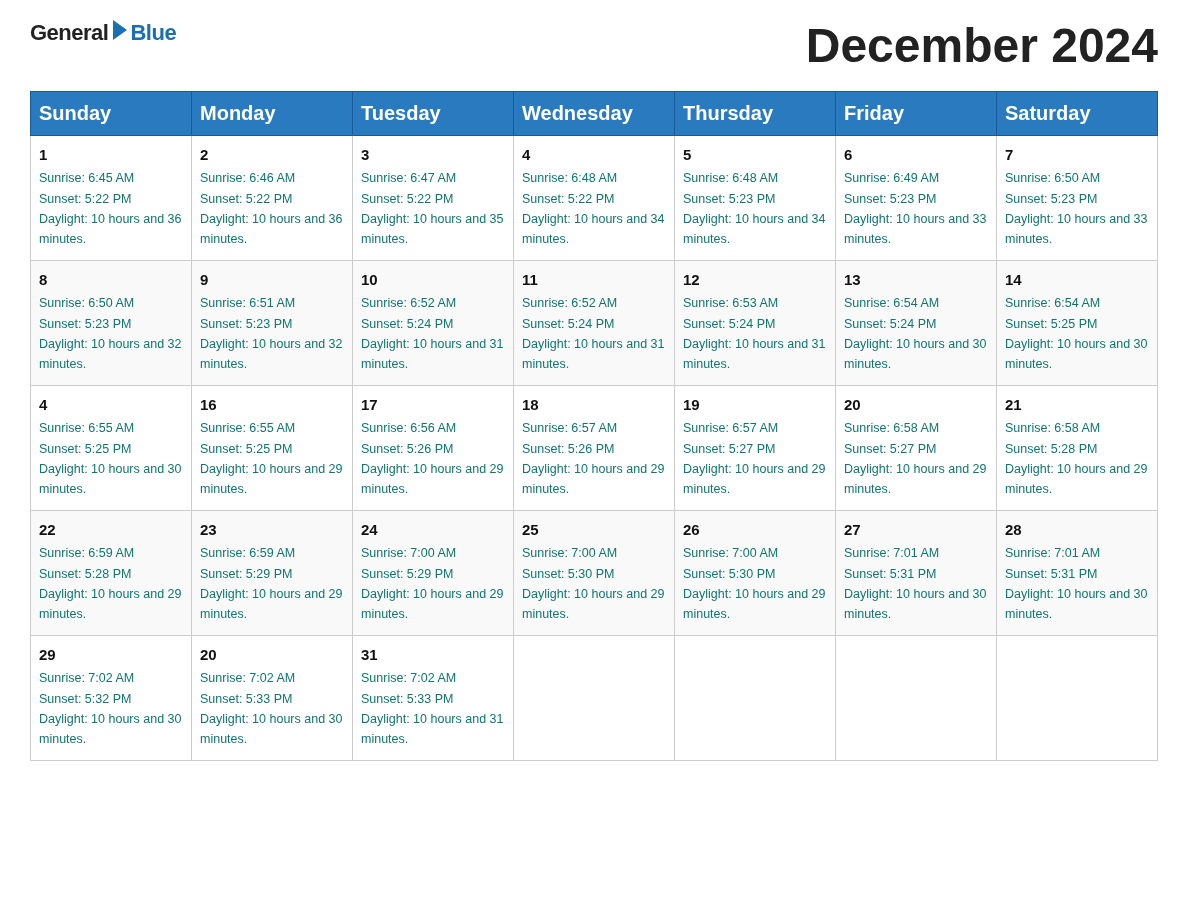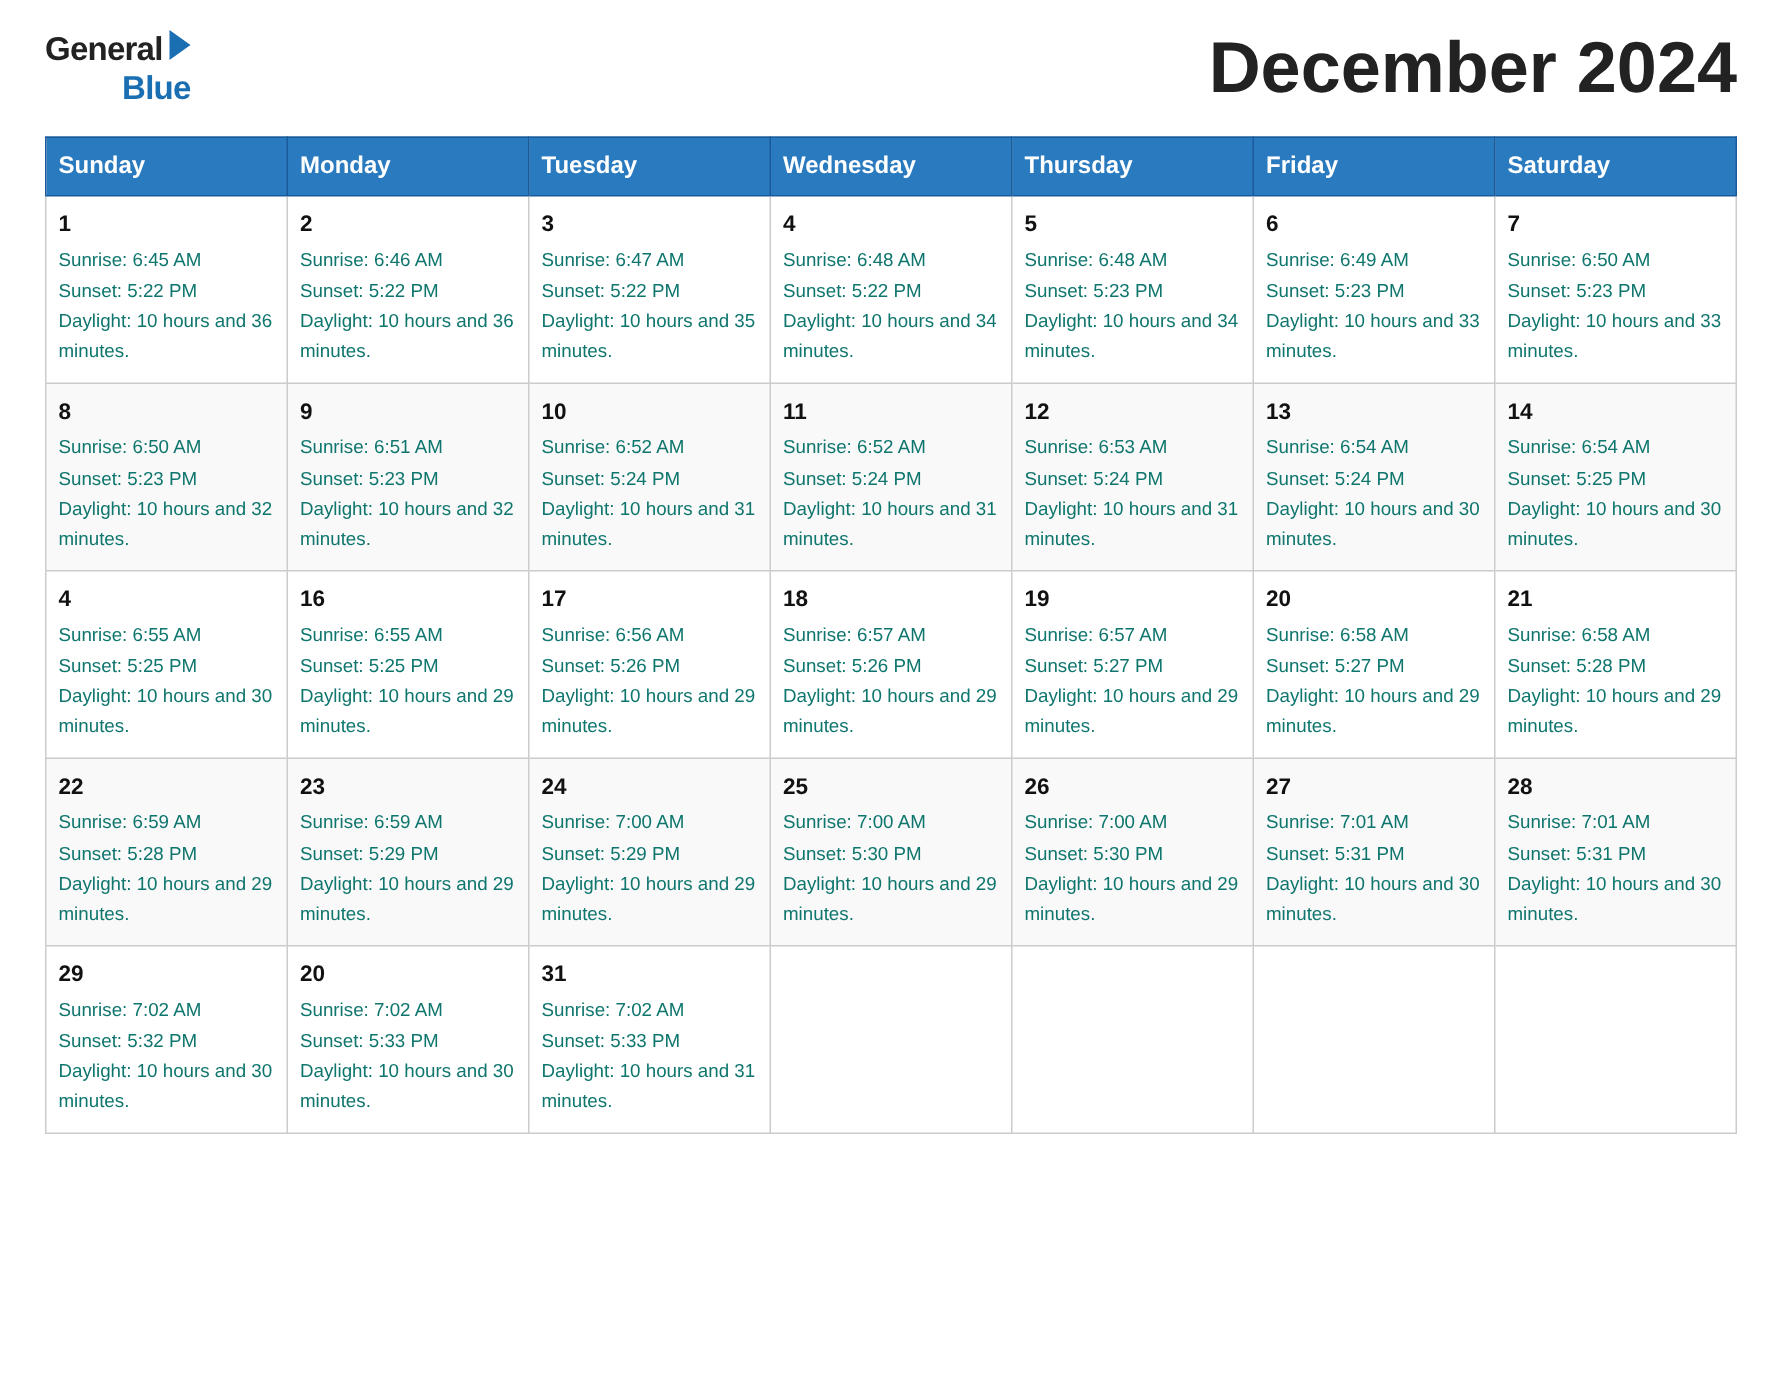--- a/index.html
+++ b/index.html
@@ -10,35 +10,33 @@
       color: #222;
     }
     .header {
       display: flex;
       justify-content: space-between;
       align-items: flex-start;
       margin-bottom: 18px;
     }
     .logo {
       display: flex;
-      flex-direction: column;
-      align-items: center;
+      align-items: flex-end;
     }
     .logo-general {
       font-size: 22px;
       font-weight: bold;
       color: #222;
       letter-spacing: -0.5px;
     }
     .logo-blue {
       font-size: 22px;
       font-weight: bold;
       color: #1a6fb3;
       letter-spacing: -0.5px;
-      margin-left: 48px;
     }
     .logo-triangle {
       display: inline-block;
       width: 0;
       height: 0;
       border-left: 10px solid transparent;
       border-right: 10px solid transparent;
       border-bottom: 14px solid #1a6fb3;
       margin-left: 2px;
       vertical-align: middle;
@@ -66,21 +64,21 @@
       margin-top: 4px;
     }
     .calendar {
       width: 100%;
       border-collapse: collapse;
       border: 1px solid #aaa;
     }
     .calendar th {
       background-color: #2a7abf;
       color: #fff;
-      font-size: 16px;
+      font-size: 20px;
       font-weight: bold;
       padding: 10px 8px;
       text-align: left;
       border: 1px solid #1a5a9a;
     }
     .calendar td {
       vertical-align: top;
       padding: 8px 8px 10px 8px;
       border: 1px solid #ccc;
       width: 14.28%;

